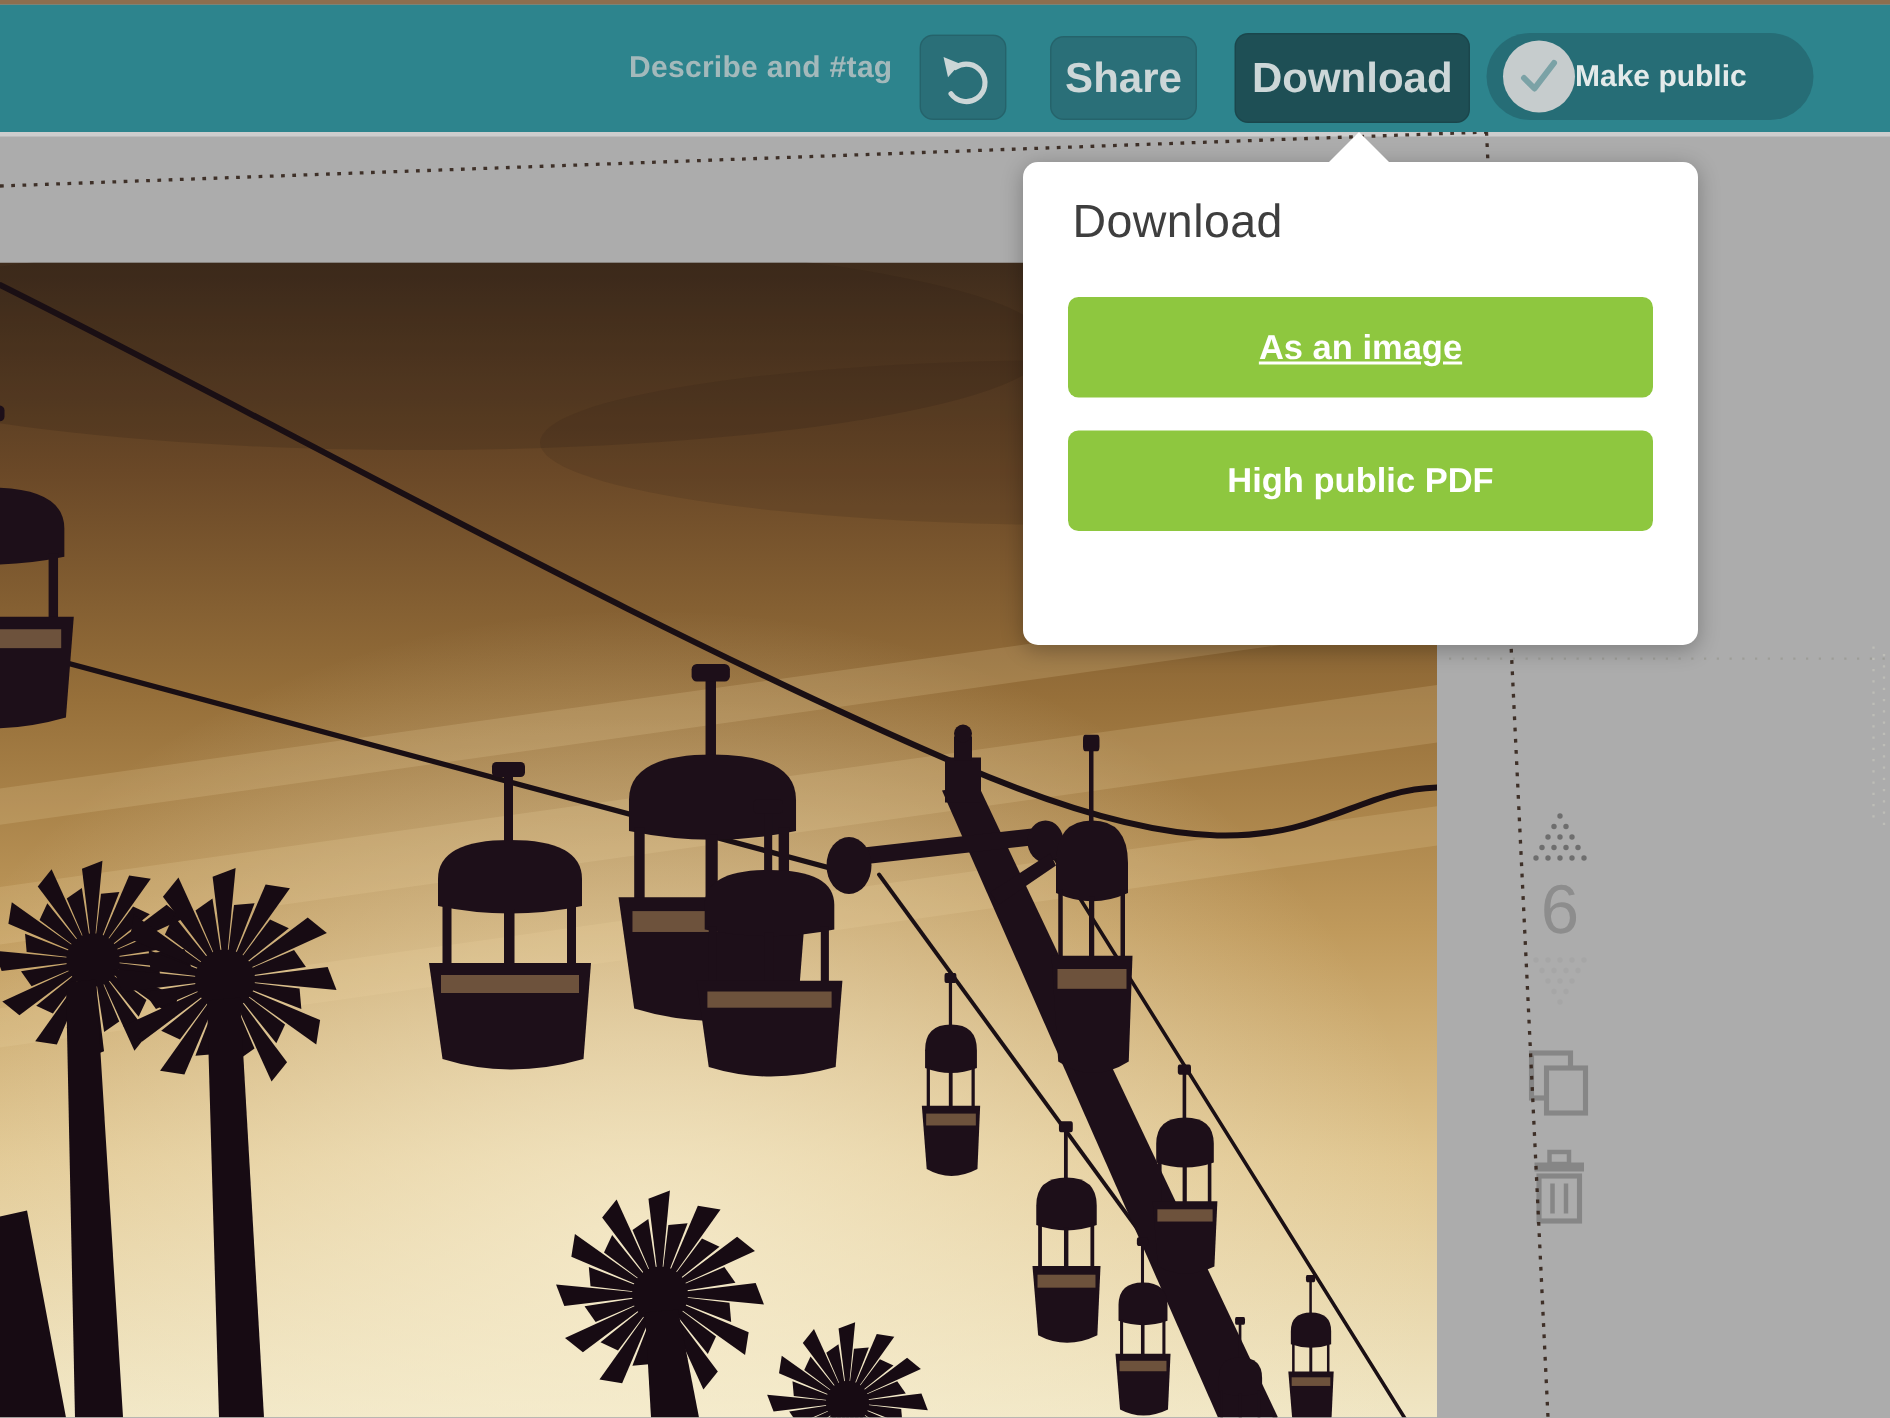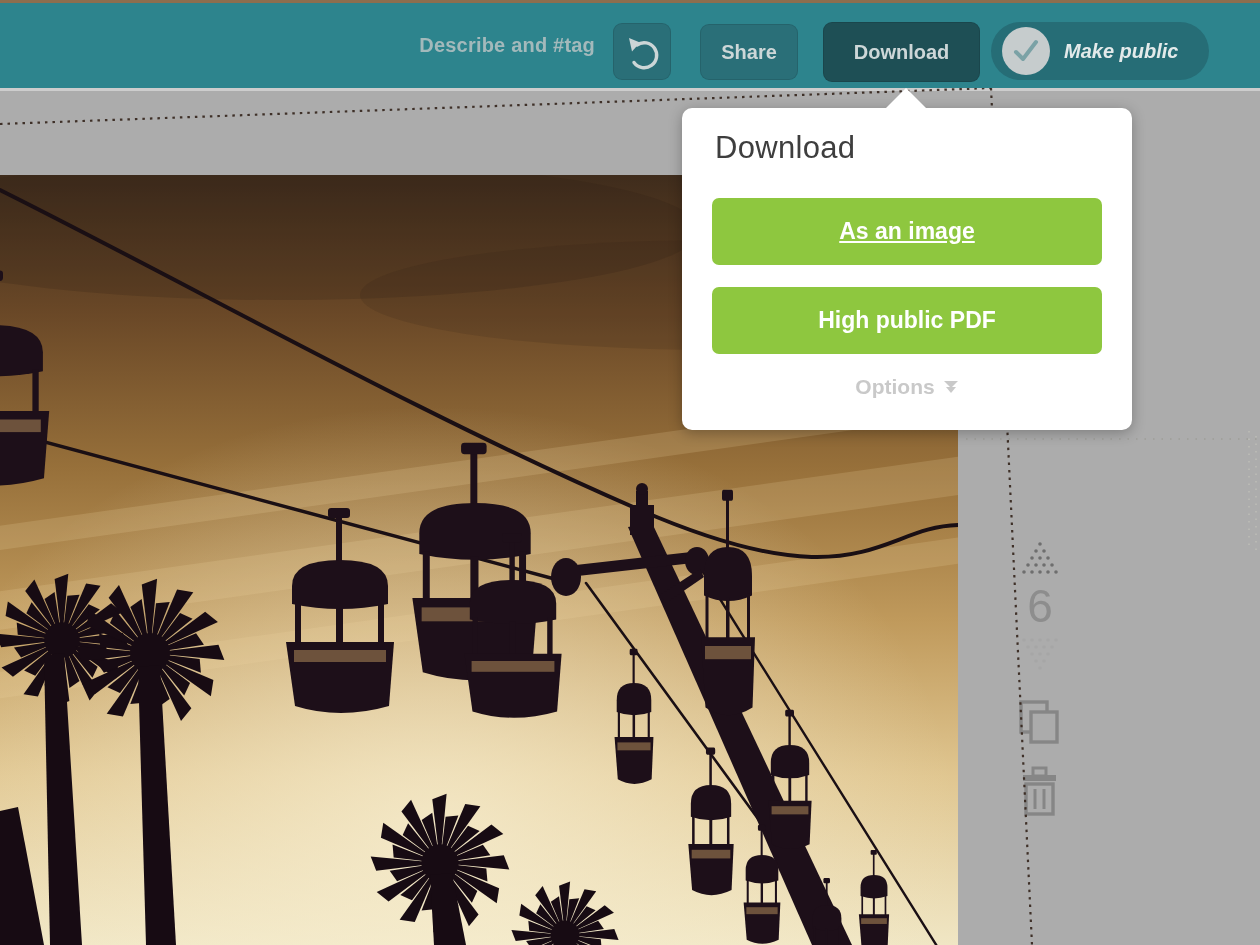--- a/index.html
+++ b/index.html
@@ -10,36 +10,36 @@
   }
   
   .top-strip{position:absolute;left:0;top:0;width:1260px;height:3px;
     background:#8d6e4e;z-index:8;}
   
   .topbar{position:absolute;left:0;top:3px;width:1260px;height:85px;
     background:var(--topbar-teal,#2d848d);z-index:7;}
   .topbar .describe{position:absolute;right:665px;top:31px;
     font-size:20px;font-weight:700;color:#a3b9bb;letter-spacing:.2px;white-space:nowrap;}
   .tb-btn{position:absolute;border:none;cursor:pointer;
-    font-family:"Liberation Sans",sans-serif;font-size:20px;font-weight:700;
+    font-family:"Liberation Sans",sans-serif;font-size:28px;font-weight:700;
     color:#cdd7d8;border-radius:9px;background:#2a6f78;
     box-shadow:inset 0 0 0 1px rgba(0,0,0,.10);}
   .tb-btn.undo{left:613px;top:20px;width:58px;height:57px;}
   .tb-btn.undo svg{display:block;margin:4px auto 0;}
   .tb-btn.share{left:700px;top:21px;width:98px;height:56px;}
   .tb-btn.download{left:823px;top:19px;width:157px;height:60px;
     background:var(--download-button-active,#1e4f55);}
   .pill{position:absolute;left:991px;top:19px;width:218px;height:58px;
     border:none;cursor:pointer;border-radius:29px;background:#266d76;
     display:flex;align-items:center;
     font-family:"Liberation Sans",sans-serif;font-size:20px;font-weight:700;color:#e3eaea;}
   .pill .check-circle{width:48px;height:48px;border-radius:50%;
     background:#c6cccd;margin-left:5px;flex:0 0 auto;
     display:flex;align-items:center;justify-content:center;}
-  .pill .lbl{margin-left:14px;font-style:italic;}
+  .pill .lbl{}
   
   .workspace{position:absolute;left:0;top:88px;width:1260px;height:857px;
     background:var(--workspace-gray,#acacac);z-index:1;}
   .workspace .top-light{position:absolute;left:0;top:0;width:1260px;height:3px;background:#cdcdcd;}
   
   .photo{position:absolute;left:0;top:175px;width:958px;height:770px;z-index:2;cursor:pointer;}
   .photo svg{display:block;}
   
   .selection-overlay{position:absolute;left:0;top:0;width:1260px;height:945px;
     z-index:4;pointer-events:none;}
@@ -273,20 +273,13 @@
   <line x1="991" y1="88" x2="1032" y2="945" stroke="#33231a" stroke-width="2.2" stroke-dasharray="2.5 5" opacity="0.9"></line>
   <line x1="966" y1="439" x2="1259" y2="439" stroke="#96968e" stroke-width="1.5" stroke-dasharray="1.5 7" opacity="0.65"></line>
   <line x1="1249" y1="431" x2="1249" y2="545" stroke="#c2c2ba" stroke-width="1.5" stroke-dasharray="1.5 6" opacity="0.8"></line>
   <line x1="1256" y1="436" x2="1256" y2="550" stroke="#c2c2ba" stroke-width="1.5" stroke-dasharray="1.5 6" opacity="0.8"></line>
 </svg>
 
 <div class="popover">
   <h1>Download</h1>
   <button class="green-btn first">As an image</button>
   <button class="green-btn second">High public PDF</button>
-  <button class="options-link">
-    <span>Options</span>
-    <svg class="caret-double" width="16" height="13" viewBox="0 0 16 13" fill="#c9c9c9">
-      <polygon points="1,0 15,0 8,7"></polygon>
-      <polygon points="3,6 13,6 8,12"></polygon>
-    </svg>
-  </button>
 </div>
 
 </body></html>

